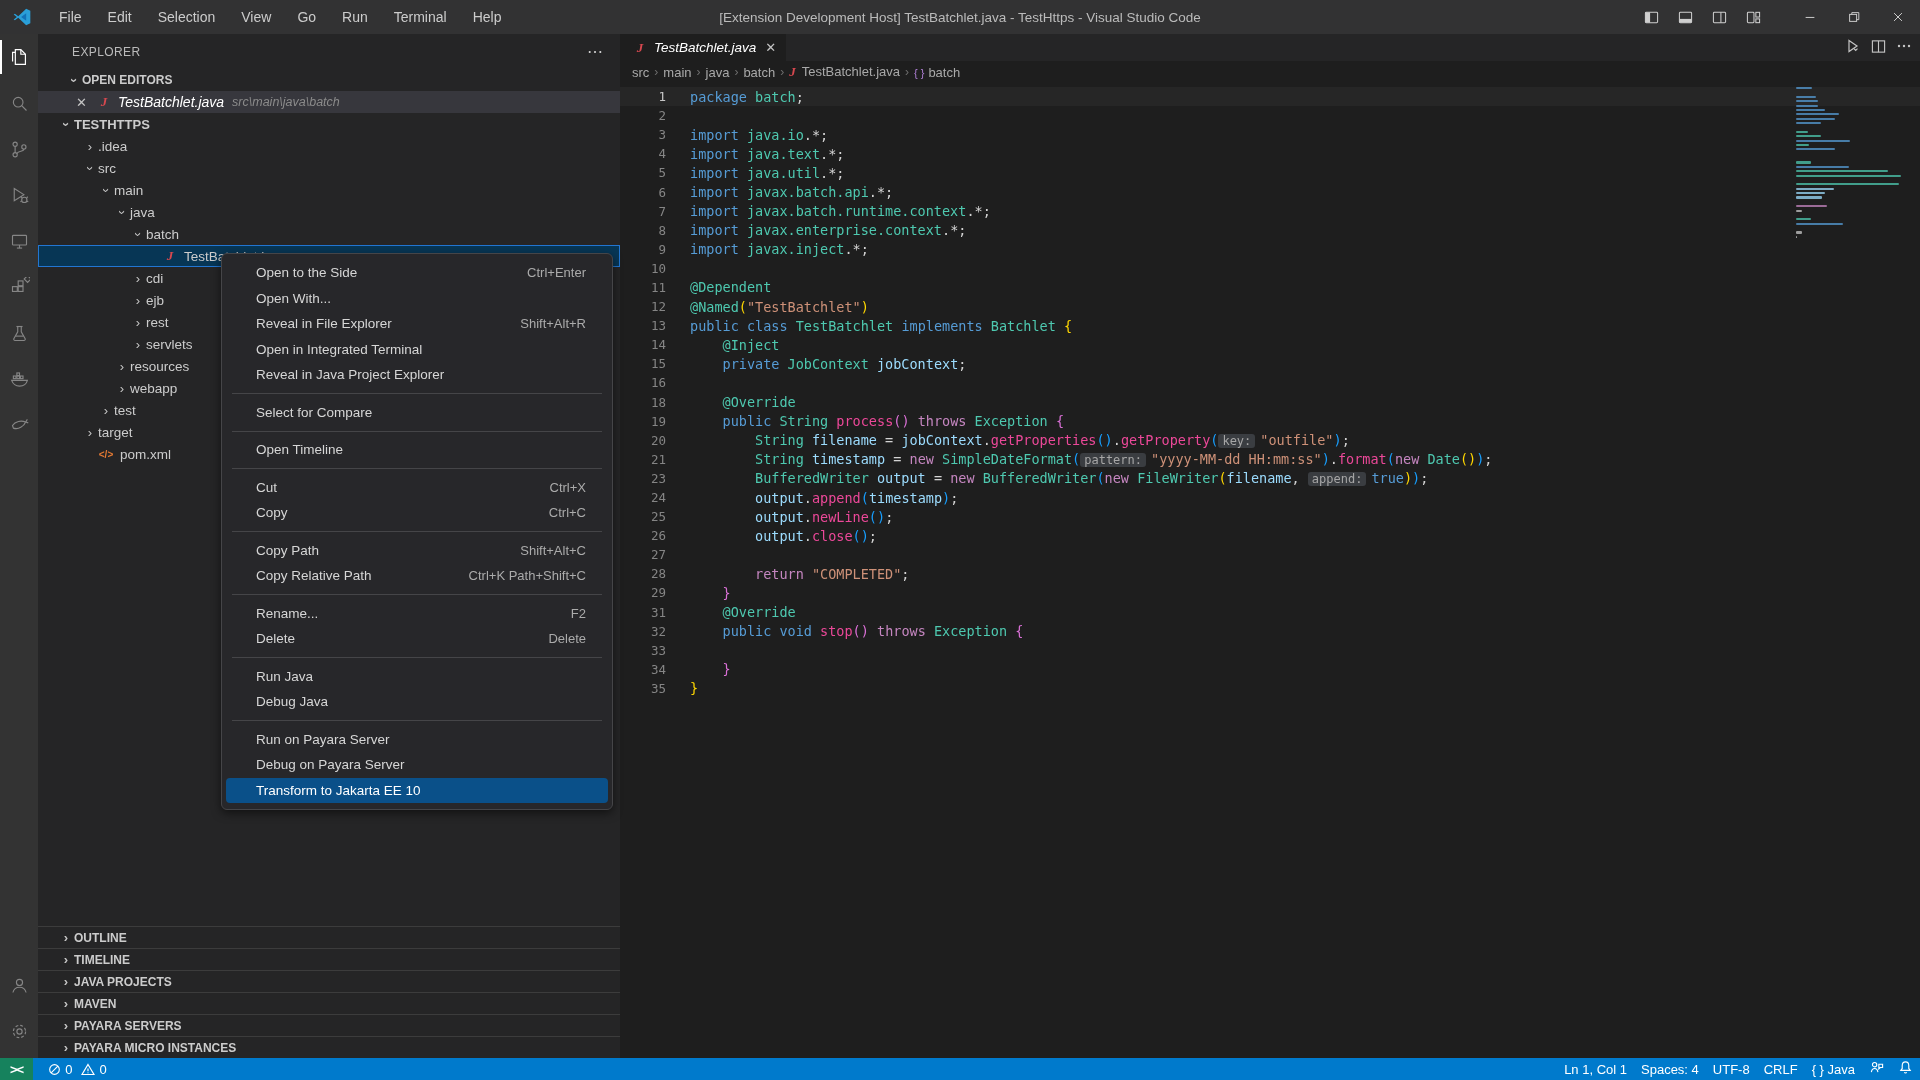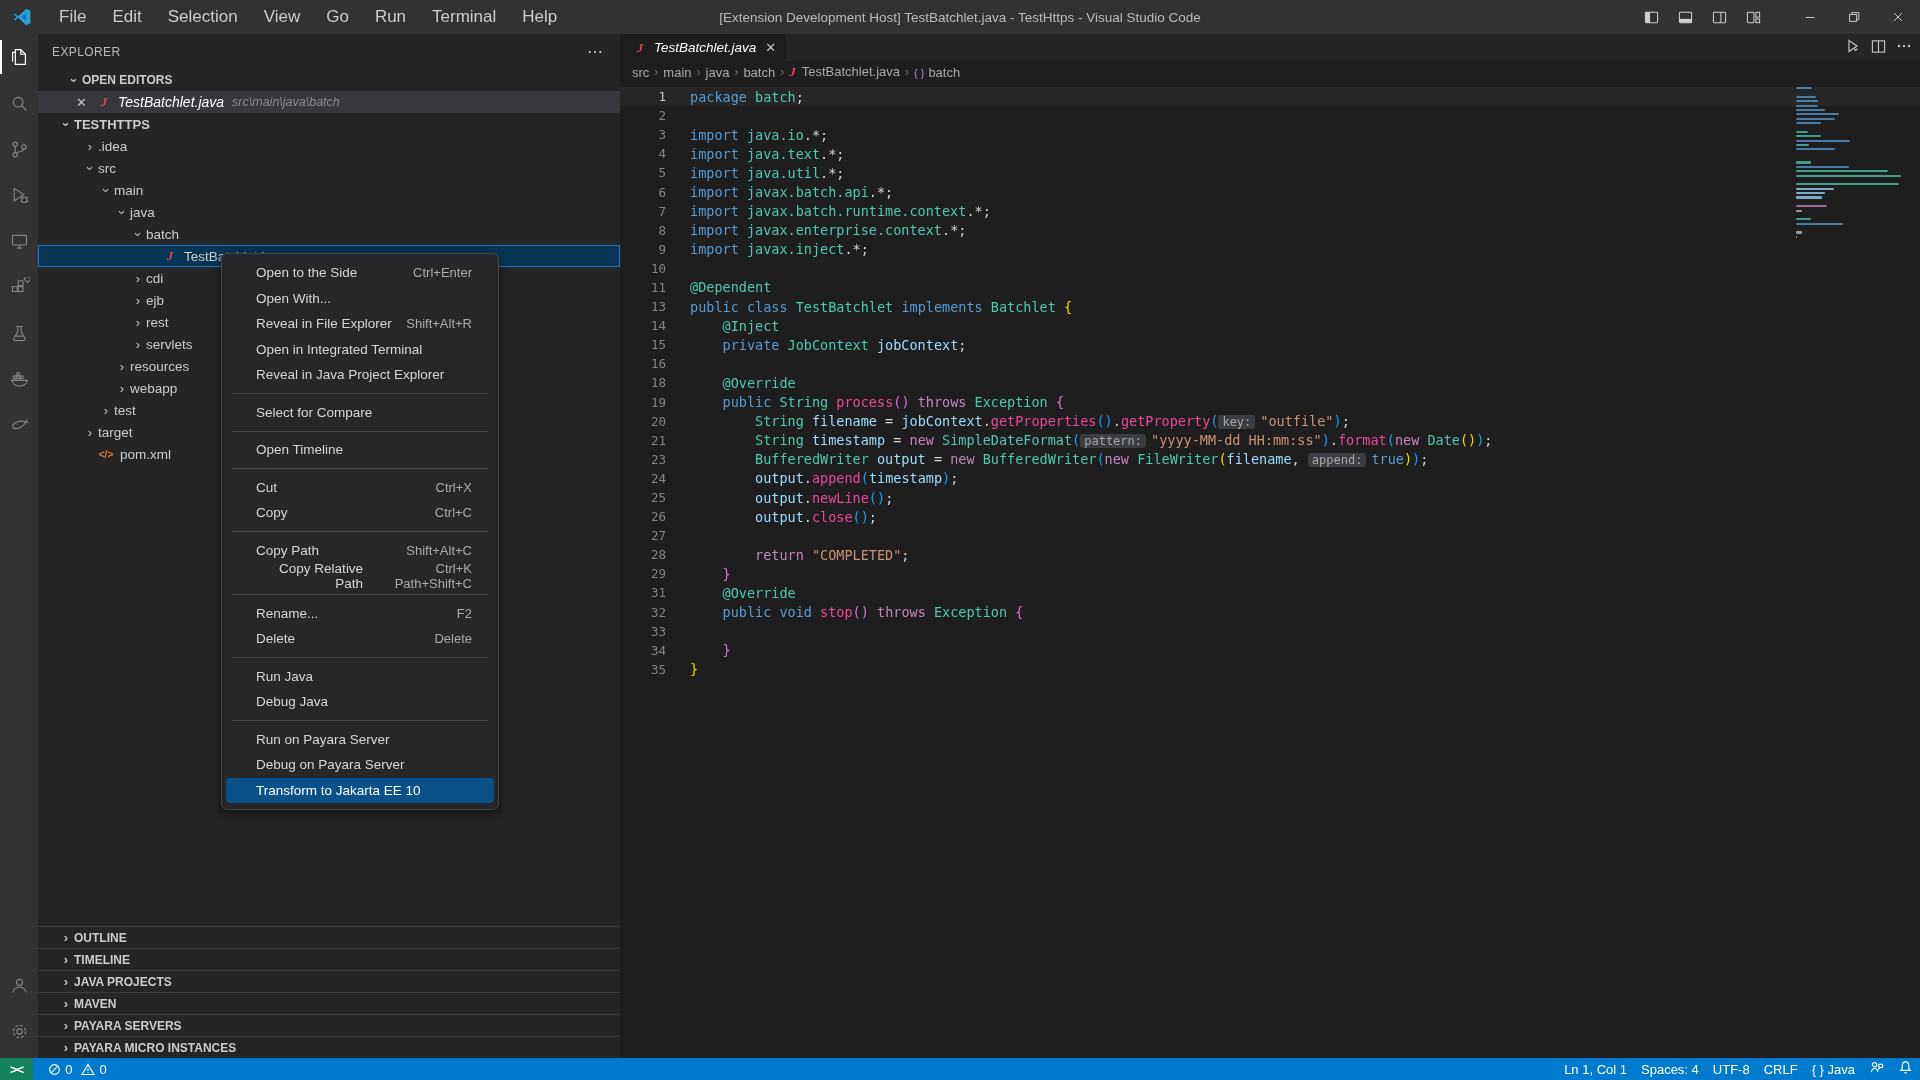--- a/index.html
+++ b/index.html
@@ -3,39 +3,39 @@
 <meta charset="utf-8">
 <style>
   * { margin:0; padding:0; box-sizing:border-box; }
   html,body { width:1920px; height:1080px; overflow:hidden; }
   body { background:#1e1e1e; font-family:"Liberation Sans",sans-serif; color:#cccccc; position:relative; font-size:14px; -webkit-font-smoothing:antialiased; }
 
   
   .titlebar { position:absolute; left:0; top:0; width:1920px; height:34px; background:#323233; display:flex; align-items:center; z-index:5; }
   .vslogo { width:20px; height:20px; margin-left:12px; margin-right:14px; flex:0 0 auto; }
   .menubar { display:flex; align-items:center; height:100%; }
-  .menu-item { padding:0 13px; height:26px; line-height:26px; color:#cccccc; font-size:17px; border-radius:5px; cursor:default; }
+  .menu-item { padding:0 13px; height:26px; line-height:26px; color:#cccccc; font-size:14px; border-radius:5px; cursor:default; }
   .window-title { position:absolute; left:0; right:0; text-align:center; color:#bbbbbb; font-size:13.5px; pointer-events:none; }
   .window-controls { position:absolute; right:0; top:0; height:34px; display:flex; align-items:center; }
   .wc-btn { width:44px; height:34px; display:flex; align-items:center; justify-content:center; }
   .wc-btn svg { stroke:#cfcfcf; fill:none; stroke-width:1.1; }
   .wc-group { display:flex; margin-right:18px; }
   .wc-group .wc-btn { width:34px; }
 
   
   .activitybar { position:absolute; left:0; top:34px; width:38px; height:1024px; background:#333333; display:flex; flex-direction:column; align-items:center; z-index:3; }
   .act-icon { width:38px; height:46px; display:flex; align-items:center; justify-content:center; position:relative; }
   .act-icon svg { stroke:#868686; fill:none; stroke-width:1.3; }
   .act-icon.active svg { stroke:#ffffff; }
   .act-icon.active::before { content:""; position:absolute; left:0; top:6px; bottom:6px; width:2px; background:#ffffff; }
   .act-bottom { position:absolute; bottom:4px; left:0; width:38px; display:flex; flex-direction:column; align-items:center; }
 
   
   .sidebar { position:absolute; left:38px; top:34px; width:582px; height:1024px; background:#252526; z-index:2; }
-  .side-header { height:35px; display:flex; align-items:center; padding:0 16px 0 14px; color:#bbbbbb; font-size:12px; letter-spacing:.4px; }
+  .side-header { height:35px; display:flex; align-items:center; padding:0 16px 0 34px; color:#bbbbbb; font-size:12px; letter-spacing:.4px; }
   .side-header .dots { margin-left:auto; color:#cccccc; font-size:16px; letter-spacing:1px; }
   .sect-row { display:flex; align-items:center; height:22px; font-size:12px; font-weight:700; color:#cccccc; padding-left:20px; }
   .chev { display:inline-block; width:16px; color:#c5c5c5; font-size:13px; text-align:center; flex:0 0 16px; }
   .chev.exp { transform:rotate(90deg); }
   .oe-header { height:22px; display:flex; align-items:center; padding-left:28px; font-size:12px; font-weight:700; color:#cccccc; }
   .oe-file { height:22px; display:flex; align-items:center; background:#37373d; padding-left:38px; }
   .oe-close { color:#c5c5c5; width:20px; font-size:13px; }
   .jicon { color:#d6484f; font-weight:700; font-style:italic; width:16px; text-align:center; margin-right:6px; font-size:13px; font-family:"Liberation Serif",serif; }
   .oe-name { font-style:italic; color:#ffffff; margin-right:8px; }
   .oe-path { font-style:italic; color:#8b8b8b; font-size:12.5px; }
@@ -71,21 +71,21 @@
   .tok-fn  { color:#ec4899; }
   .tok-pln { color:#d4d4d4; }
   .tok-b1  { color:#ffd700; }
   .tok-b2  { color:#da70d6; }
   .tok-b3  { color:#179fff; }
   .chip { background:#3a3d41; color:#a6a6a6; border-radius:3px; padding:0 4px; margin-right:5px; font-size:12px; }
   .minimap { position:absolute; right:14px; top:53px; width:110px; }
   .mm-line { height:2.2px; margin-bottom:2.2px; border-radius:1px; opacity:.75; }
 
   
-  .ctxmenu { position:absolute; left:221px; top:253px; width:278px; background:#27272a; border:1px solid #454548; border-radius:6px; box-shadow:0 3px 10px rgba(0,0,0,.55); padding:6px 0; z-index:10;text-align:right; }
+  .ctxmenu { position:absolute; left:221px; top:253px; width:392px; background:#27272a; border:1px solid #454548; border-radius:6px; box-shadow:0 3px 10px rgba(0,0,0,.55); padding:6px 0; z-index:10;text-align:right; }
   .cm-item { height:25.5px; display:flex; align-items:center; padding:0 22px 0 30px; color:#d6d6d6; font-size:13.5px; margin:0 4px; border-radius:4px; }
   .cm-item .sc { margin-left:auto; color:#ababab; font-size:13px; }
   .cm-item.hl { background:#0a5089; color:#ffffff; }
   .cm-sep { height:1px; background:#454548; margin:5.5px 10px; }
 
   
   .statusbar { position:absolute; left:0; top:1058px; width:1920px; height:22px; background:#007acc; display:flex; align-items:center; color:#ffffff; font-size:13px; z-index:6; }
   .sb-remote { height:22px; background:#16825d; display:flex; align-items:center; padding:0 10px; font-weight:700; letter-spacing:-1px; margin-right:8px; }
   .sb-item { display:flex; align-items:center; gap:4px; padding:0 7px; height:22px; }
   .sb-right { margin-left:auto; display:flex; align-items:center; }
@@ -395,20 +395,21 @@
       <div class="code-line"><span class="ln">2</span><span class="lc"></span></div>
       <div class="code-line"><span class="ln">3</span><span class="lc"><span class="tok-kw">import</span><span class="tok-pln"> </span><span class="tok-type">java.io</span><span class="tok-pln">.*;</span></span></div>
       <div class="code-line"><span class="ln">4</span><span class="lc"><span class="tok-kw">import</span><span class="tok-pln"> </span><span class="tok-type">java.text</span><span class="tok-pln">.*;</span></span></div>
       <div class="code-line"><span class="ln">5</span><span class="lc"><span class="tok-kw">import</span><span class="tok-pln"> </span><span class="tok-type">java.util</span><span class="tok-pln">.*;</span></span></div>
       <div class="code-line"><span class="ln">6</span><span class="lc"><span class="tok-kw">import</span><span class="tok-pln"> </span><span class="tok-type">javax.batch.api</span><span class="tok-pln">.*;</span></span></div>
       <div class="code-line"><span class="ln">7</span><span class="lc"><span class="tok-kw">import</span><span class="tok-pln"> </span><span class="tok-type">javax.batch.runtime.context</span><span class="tok-pln">.*;</span></span></div>
       <div class="code-line"><span class="ln">8</span><span class="lc"><span class="tok-kw">import</span><span class="tok-pln"> </span><span class="tok-type">javax.enterprise.context</span><span class="tok-pln">.*;</span></span></div>
       <div class="code-line"><span class="ln">9</span><span class="lc"><span class="tok-kw">import</span><span class="tok-pln"> </span><span class="tok-type">javax.inject</span><span class="tok-pln">.*;</span></span></div>
       <div class="code-line"><span class="ln">10</span><span class="lc"></span></div>
       <div class="code-line"><span class="ln">11</span><span class="lc"><span class="tok-type">@Dependent</span></span></div>
+      <div class="code-line"><span class="ln">12</span><span class="lc"><span class="tok-type">@Named</span><span class="tok-b1">(</span><span class="tok-str">"TestBatchlet"</span><span class="tok-b1">)</span></span></div>
       <div class="code-line"><span class="ln">13</span><span class="lc"><span class="tok-kw">public</span><span class="tok-pln"> </span><span class="tok-kw">class</span><span class="tok-pln"> </span><span class="tok-type">TestBatchlet</span><span class="tok-pln"> </span><span class="tok-kw">implements</span><span class="tok-pln"> </span><span class="tok-type">Batchlet</span><span class="tok-pln"> </span><span class="tok-b1">{</span></span></div>
       <div class="code-line"><span class="ln">14</span><span class="lc"><span class="tok-pln">    </span><span class="tok-type">@Inject</span></span></div>
       <div class="code-line"><span class="ln">15</span><span class="lc"><span class="tok-pln">    </span><span class="tok-kw">private</span><span class="tok-pln"> </span><span class="tok-type">JobContext</span><span class="tok-pln"> </span><span class="tok-var">jobContext</span><span class="tok-pln">;</span></span></div>
       <div class="code-line"><span class="ln">16</span><span class="lc"></span></div>
       <div class="code-line"><span class="ln">18</span><span class="lc"><span class="tok-pln">    </span><span class="tok-type">@Override</span></span></div>
       <div class="code-line"><span class="ln">19</span><span class="lc"><span class="tok-pln">    </span><span class="tok-kw">public</span><span class="tok-pln"> </span><span class="tok-type">String</span><span class="tok-pln"> </span><span class="tok-fn">process</span><span class="tok-b2">()</span><span class="tok-pln"> </span><span class="tok-ctl">throws</span><span class="tok-pln"> </span><span class="tok-type">Exception</span><span class="tok-pln"> </span><span class="tok-b2">{</span></span></div>
       <div class="code-line"><span class="ln">20</span><span class="lc"><span class="tok-pln">        </span><span class="tok-type">String</span><span class="tok-pln"> </span><span class="tok-var">filename</span><span class="tok-pln"> = </span><span class="tok-var">jobContext</span><span class="tok-pln">.</span><span class="tok-fn">getProperties</span><span class="tok-b3">()</span><span class="tok-pln">.</span><span class="tok-fn">getProperty</span><span class="tok-b3">(</span><span class="chip">key:</span><span class="tok-str">"outfile"</span><span class="tok-b3">)</span><span class="tok-pln">;</span></span></div>
       <div class="code-line"><span class="ln">21</span><span class="lc"><span class="tok-pln">        </span><span class="tok-type">String</span><span class="tok-pln"> </span><span class="tok-var">timestamp</span><span class="tok-pln"> = </span><span class="tok-ctl">new</span><span class="tok-pln"> </span><span class="tok-type">SimpleDateFormat</span><span class="tok-b3">(</span><span class="chip">pattern:</span><span class="tok-str">"yyyy-MM-dd HH:mm:ss"</span><span class="tok-b3">)</span><span class="tok-pln">.</span><span class="tok-fn">format</span><span class="tok-b3">(</span><span class="tok-ctl">new</span><span class="tok-pln"> </span><span class="tok-type">Date</span><span class="tok-b1">()</span><span class="tok-b3">)</span><span class="tok-pln">;</span></span></div>
       <div class="code-line"><span class="ln">23</span><span class="lc"><span class="tok-pln">        </span><span class="tok-type">BufferedWriter</span><span class="tok-pln"> </span><span class="tok-var">output</span><span class="tok-pln"> = </span><span class="tok-ctl">new</span><span class="tok-pln"> </span><span class="tok-type">BufferedWriter</span><span class="tok-b3">(</span><span class="tok-ctl">new</span><span class="tok-pln"> </span><span class="tok-type">FileWriter</span><span class="tok-b1">(</span><span class="tok-var">filename</span><span class="tok-pln">, </span><span class="chip">append:</span><span class="tok-kw">true</span><span class="tok-b1">)</span><span class="tok-b3">)</span><span class="tok-pln">;</span></span></div>
       <div class="code-line"><span class="ln">24</span><span class="lc"><span class="tok-pln">        </span><span class="tok-var">output</span><span class="tok-pln">.</span><span class="tok-fn">append</span><span class="tok-b3">(</span><span class="tok-var">timestamp</span><span class="tok-b3">)</span><span class="tok-pln">;</span></span></div>

